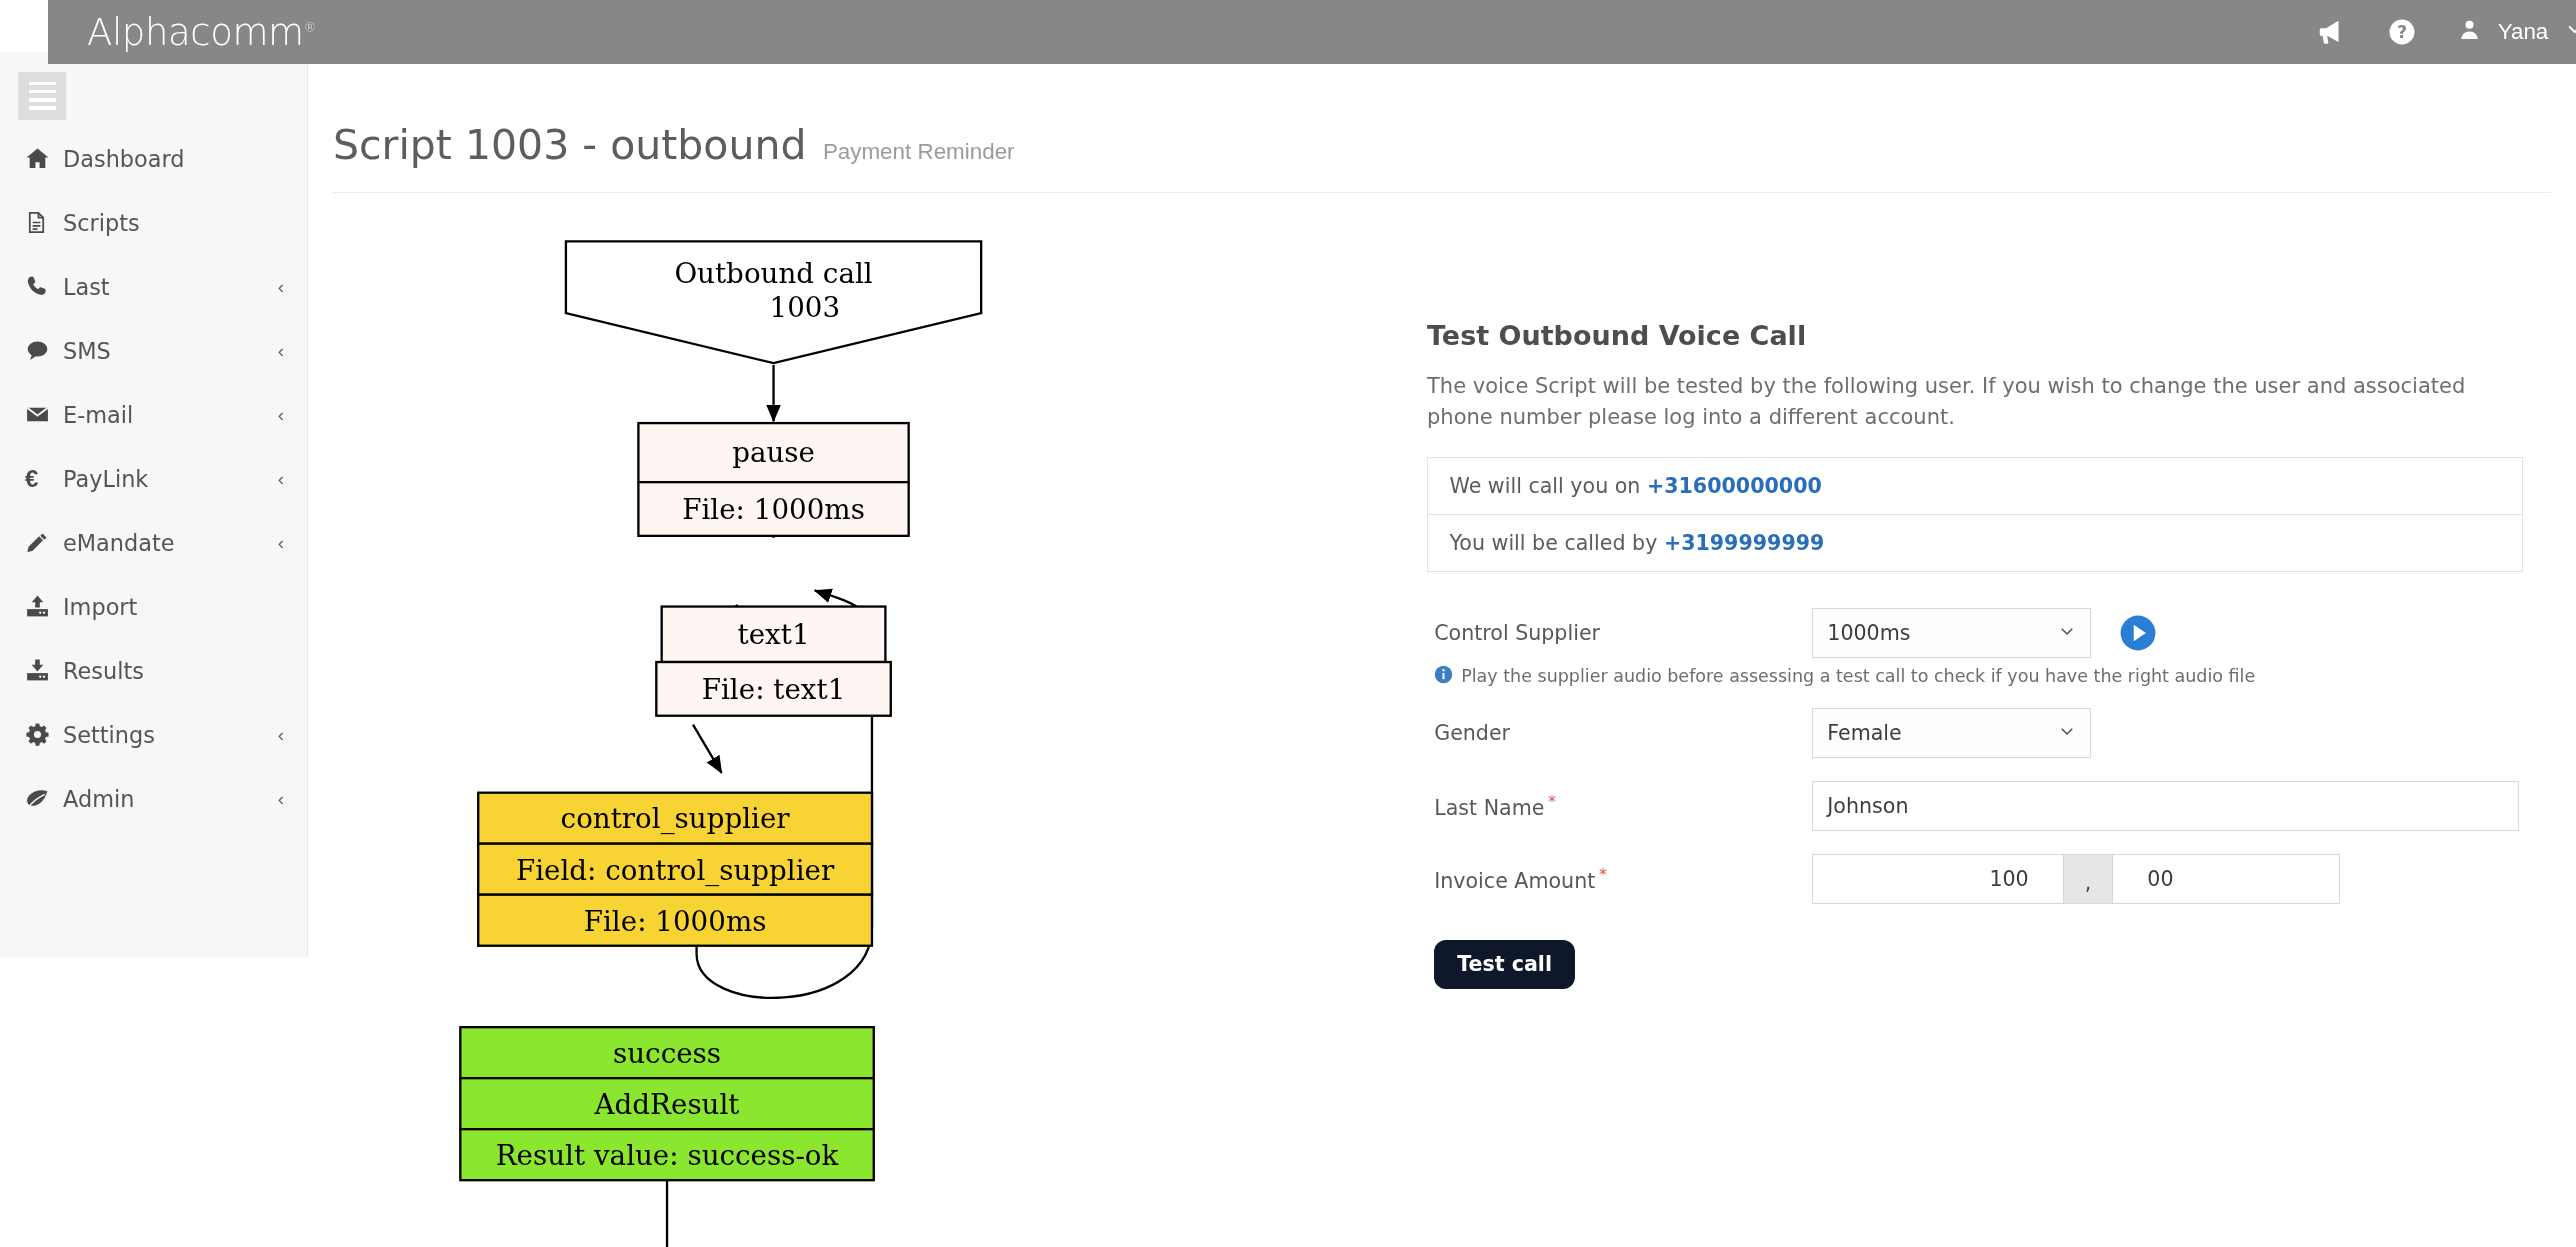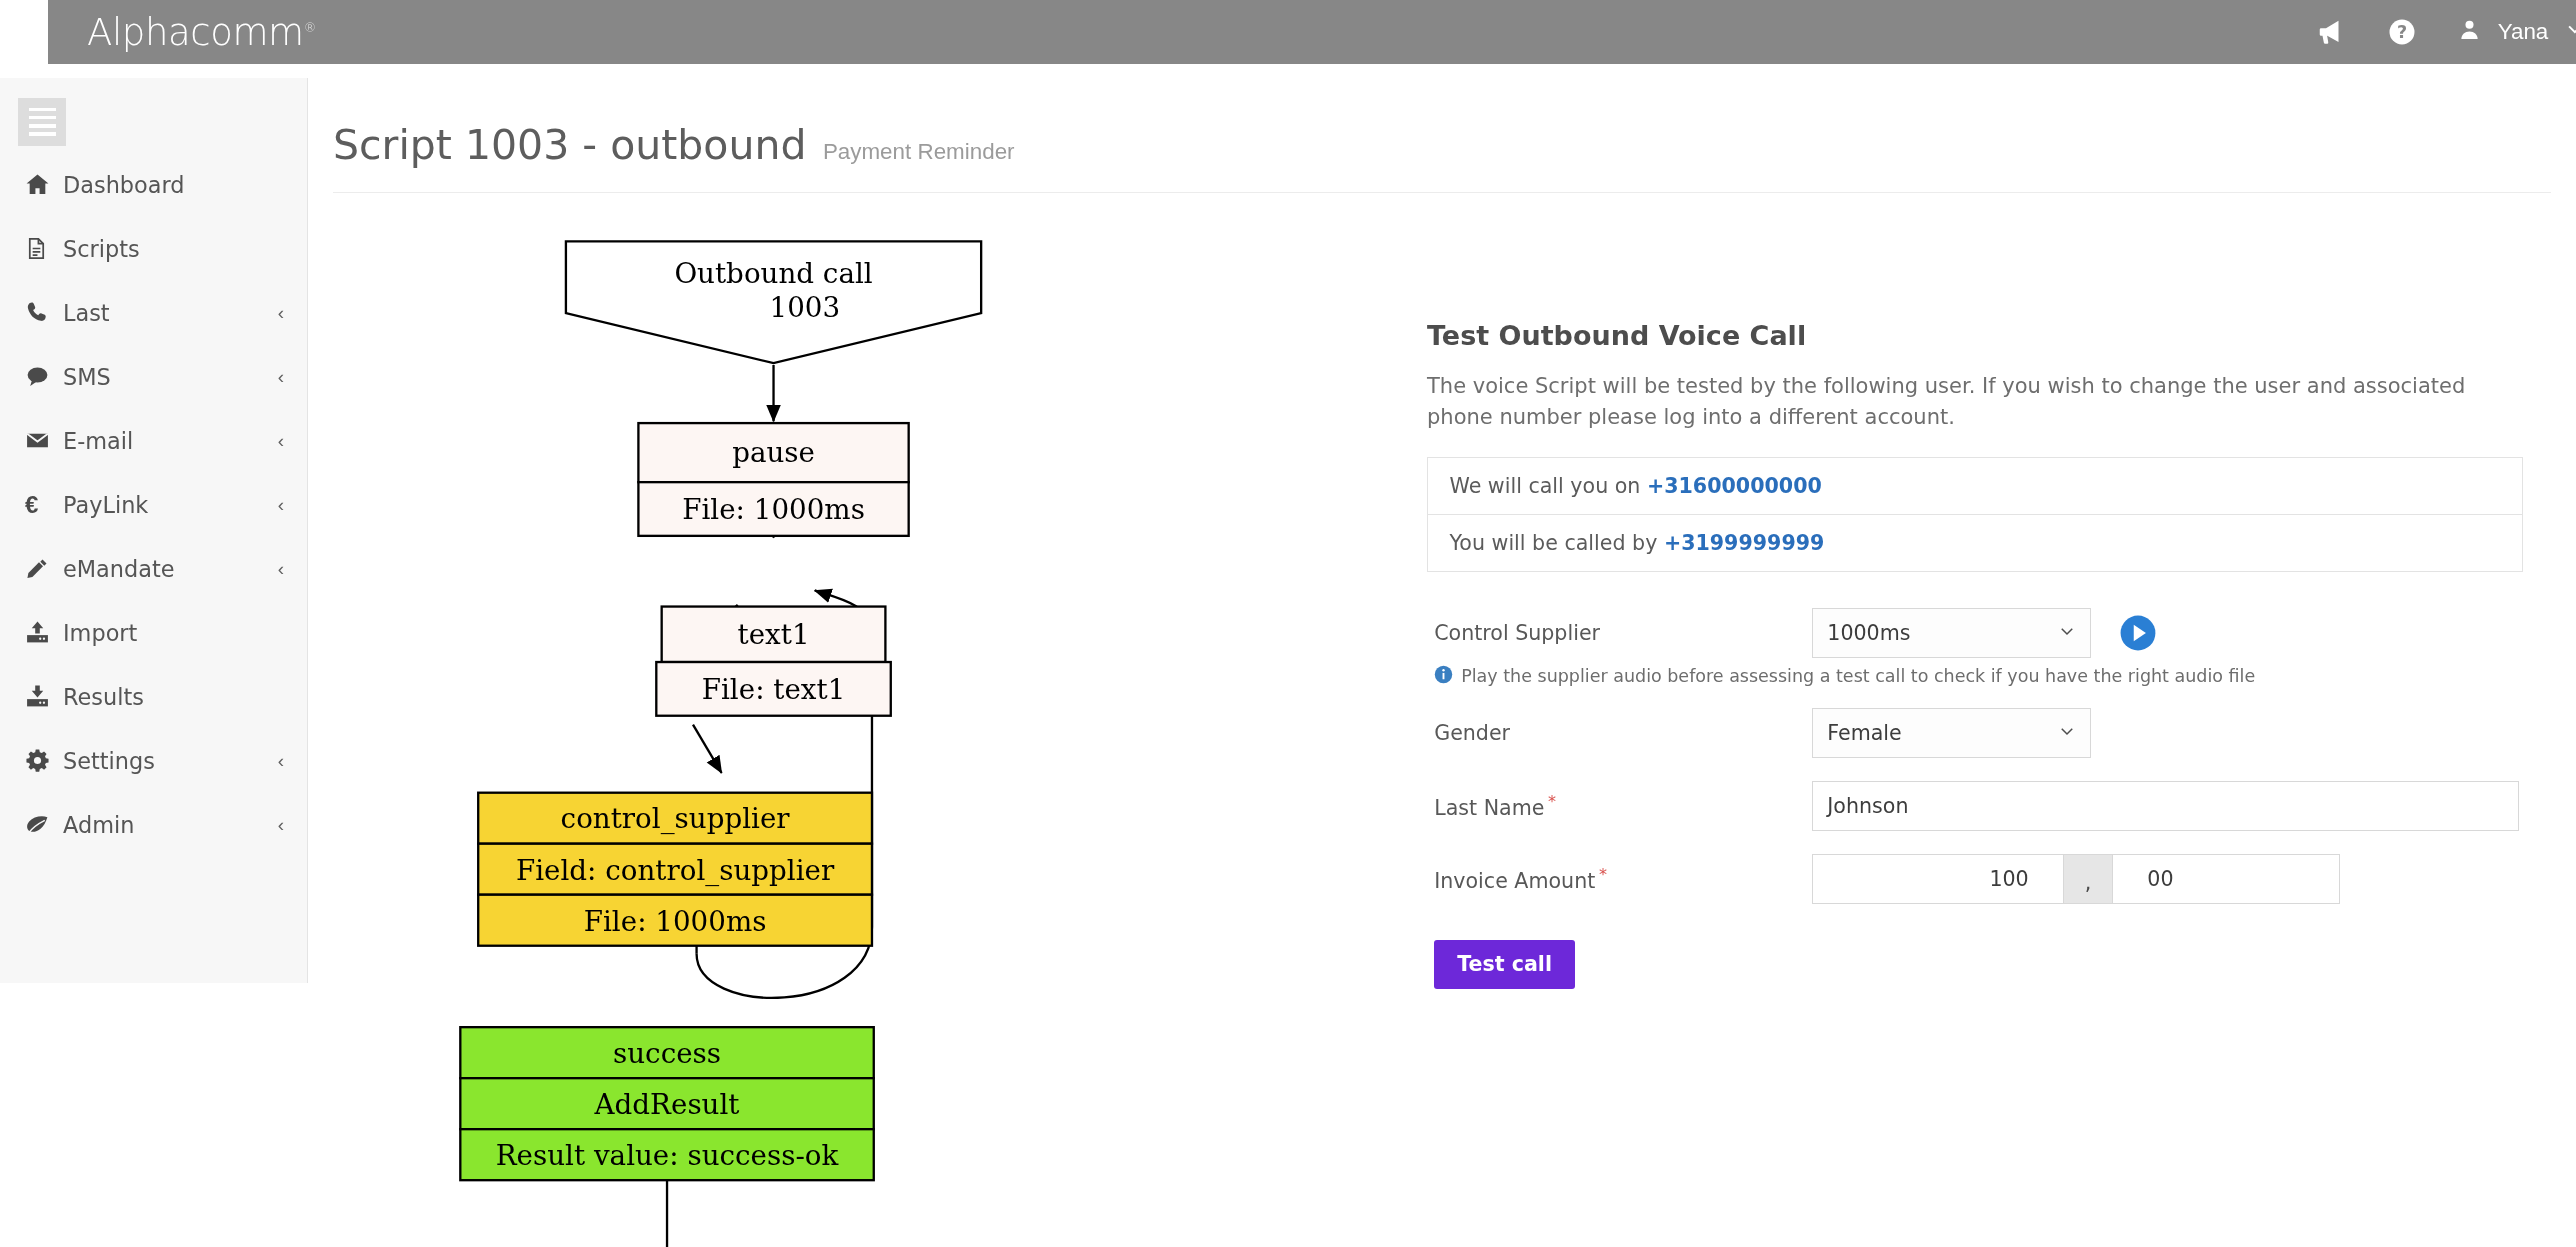--- a/index.html
+++ b/index.html
@@ -36,21 +36,21 @@
   }
   .topbar-right {
     margin-left: auto; display: flex; align-items: center;
     height: 64px; padding-right: 39px; gap: 41px;
   }
   .tb-icon { color: #fff; display:flex; align-items:center; justify-content:center; cursor:pointer; }
   .user-menu { display:flex; align-items:center; gap: 17px; color:#fff; font-size: 22.4px; cursor:pointer;text-align:center; }
 
   
   .sidebar {
-    position: absolute; top: 78px; left: 0;
+    position: absolute; top: 52px; left: 0;
     width: 308px; height: 905px;
     background: #f7f7f7;
     border-right: 0.9px solid #e4e4e4;
     z-index: 20;
   }
   .sb-toggle {
     width: 48px; height: 48px;
     background: #dddddd;
     margin: 19.7px 0 7.2px 18px;
     display:flex; flex-direction:column; align-items:center; justify-content:center;
@@ -164,24 +164,24 @@
     font-family: "DejaVu Sans", sans-serif;
   }
   .amt-minor {
     width: 206px; display:flex; align-items:center; padding-left: 14.3px;
     font-size: 20.6px; color:#3d3d3d;
     font-family: "DejaVu Sans", sans-serif;
   }
 
   .test-btn {
     margin-top: 29px; margin-left: 7.2px;
-    background:#6d28d9; color:#fff; border:none;
+    background:#0f172a; color:#fff; border:none;
     padding: 0 23px; height: 49px; font-size: 20.6px; cursor:pointer;
     font-family: "DejaVu Sans", sans-serif; font-weight: 700;
-    border-radius: 3px;
+    border-radius: 12px;
   }
 </style>
 </head>
 <body>
 
 <div class="topbar">
   <div class="logo-wrap">
     <span class="logo-text"><span>Alphacomm</span><span class="logo-reg">®</span></span>
   </div>
   <div class="topbar-right">

